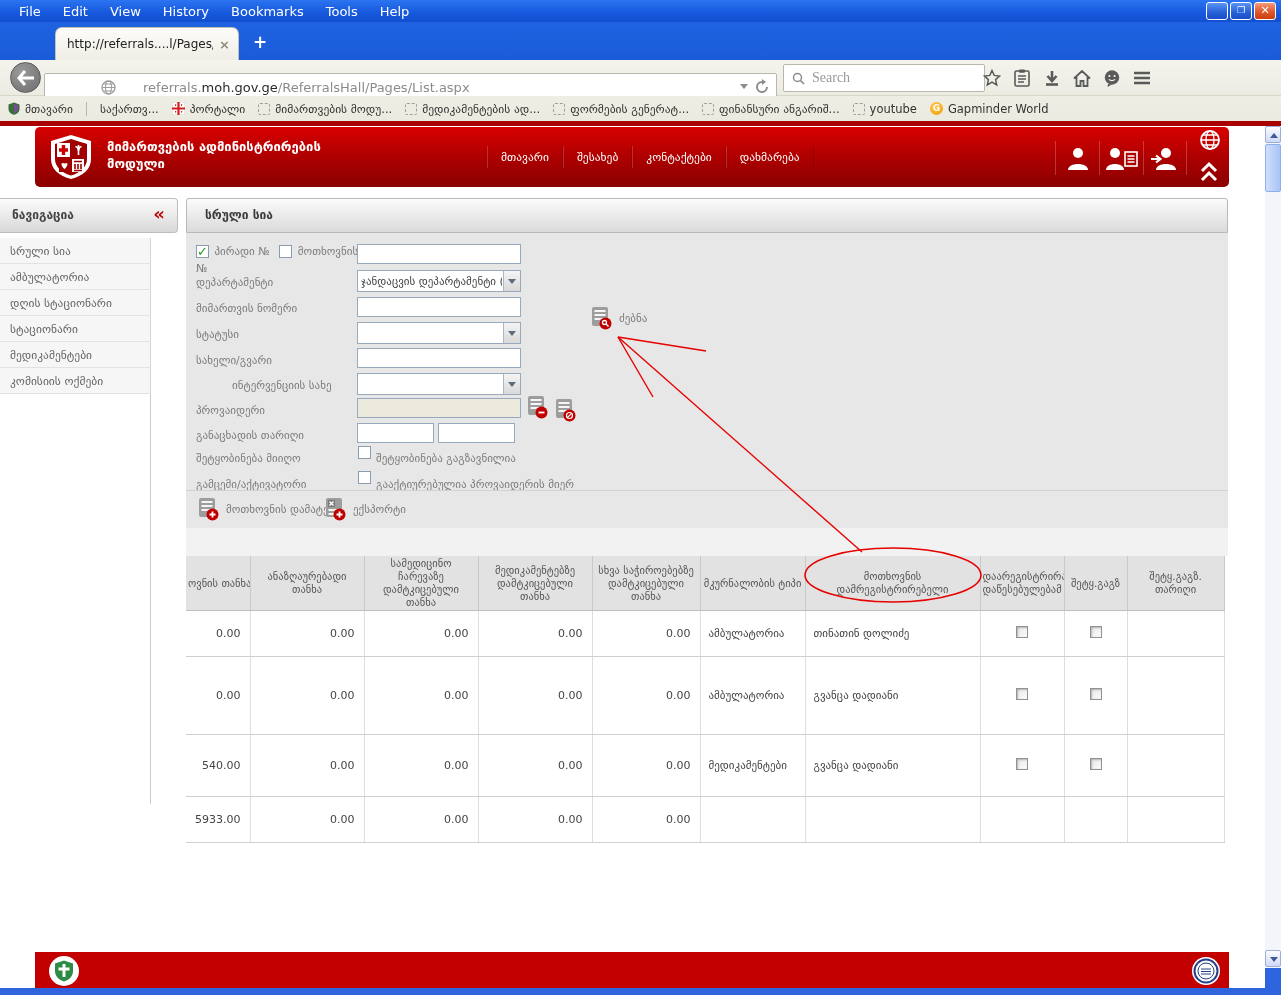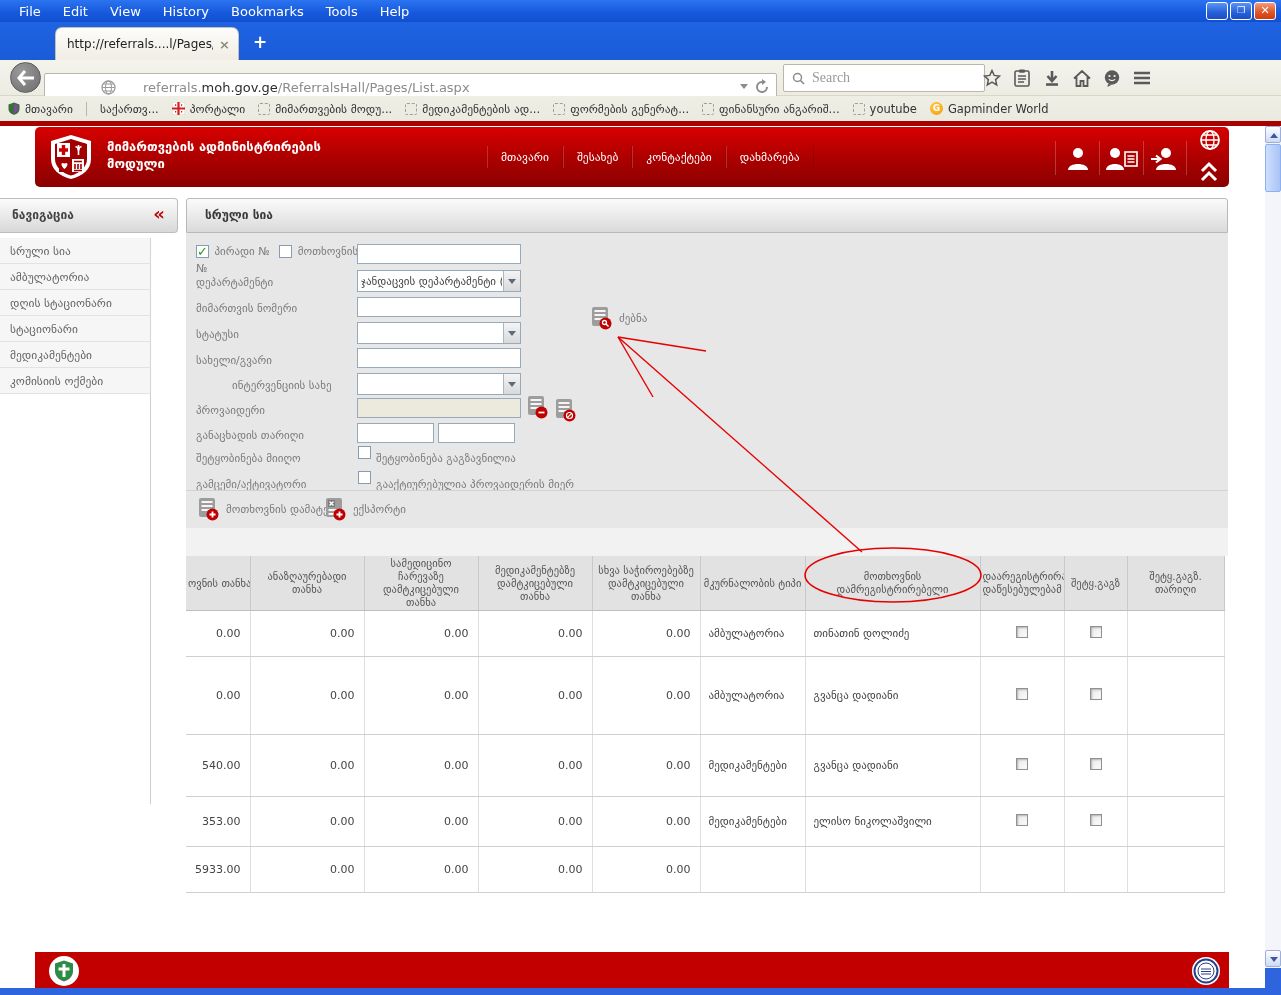--- a/index.html
+++ b/index.html
@@ -554,32 +554,20 @@
                 <td class="num">0.00</td>
                 <td class="num">0.00</td>
                 <td class="txt">მედიკამენტები</td>
                 <td class="txt">გვანცა დადიანი</td>
                 <td class="cbc"><span class="tcb"></span></td>
                 <td class="cbc"><span class="tcb"></span></td>
                 <td class="txt"></td>
               </tr>
 
 
-              <tr style="height: 50px;">
-                <td class="num">353.00</td>
-                <td class="num">0.00</td>
-                <td class="num">0.00</td>
-                <td class="num">0.00</td>
-                <td class="num">0.00</td>
-                <td class="txt">მედიკამენტები</td>
-                <td class="txt">ელისო ნიკოლაშვილი</td>
-                <td class="cbc"><span class="tcb"></span></td>
-                <td class="cbc"><span class="tcb"></span></td>
-                <td class="txt"></td>
-              </tr>
 
               <tr style="height: 46px;">
                 <td class="num">5933.00</td>
                 <td class="num">0.00</td>
                 <td class="num">0.00</td>
                 <td class="num">0.00</td>
                 <td class="num">0.00</td>
                 <td class="txt"></td>
                 <td class="txt"></td>
                 <td class="cbc"></td>

